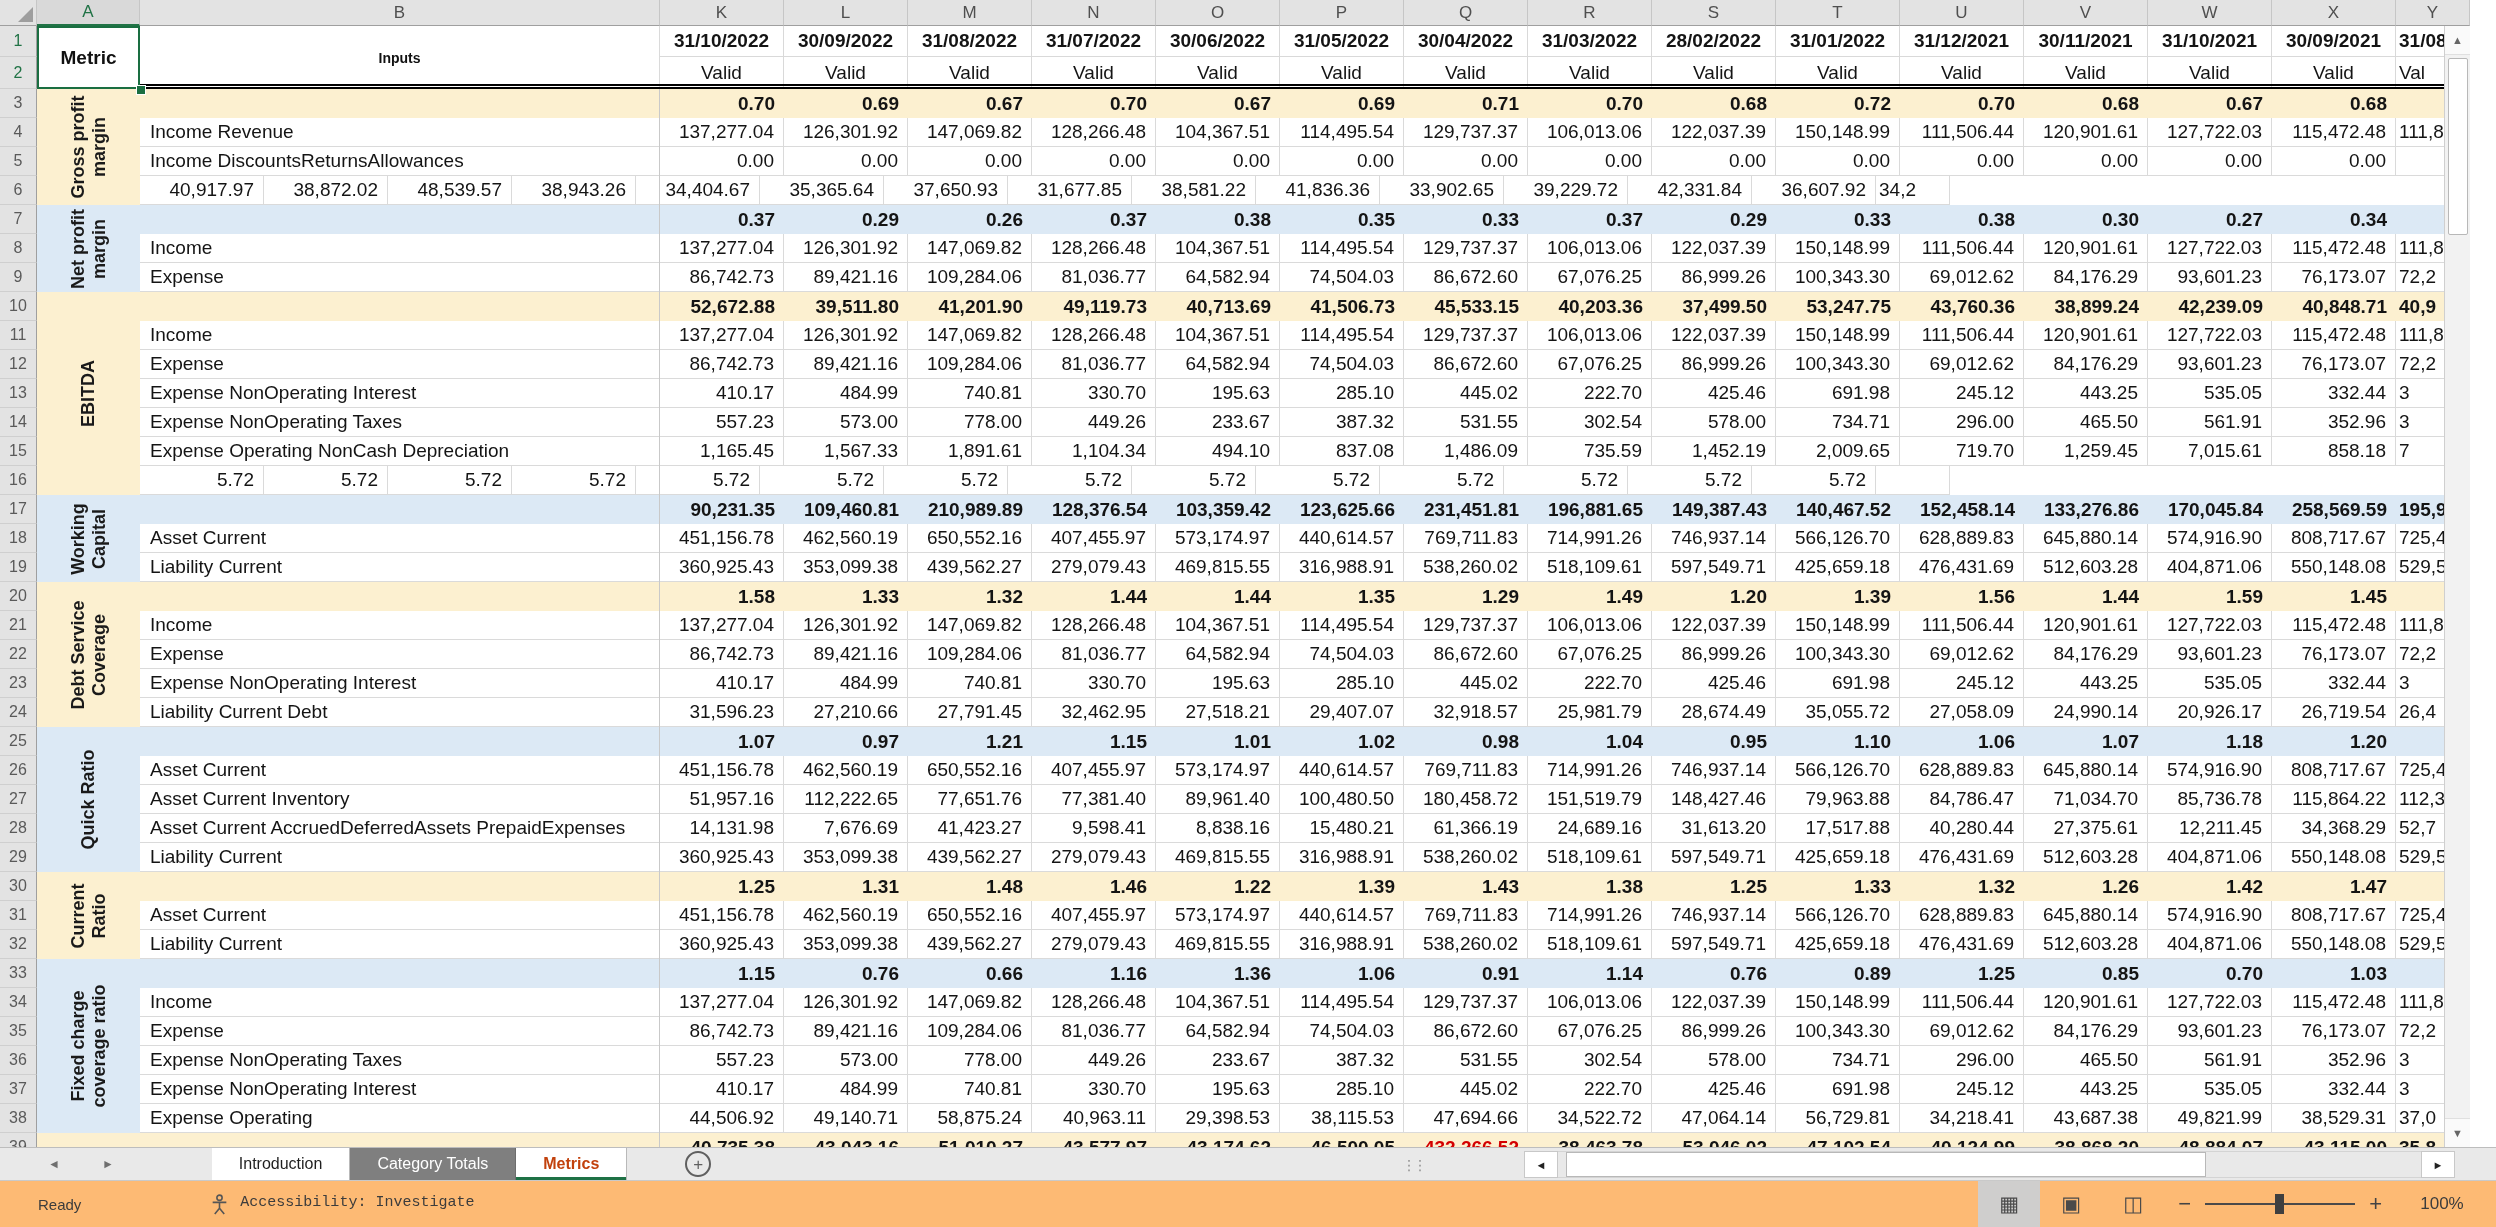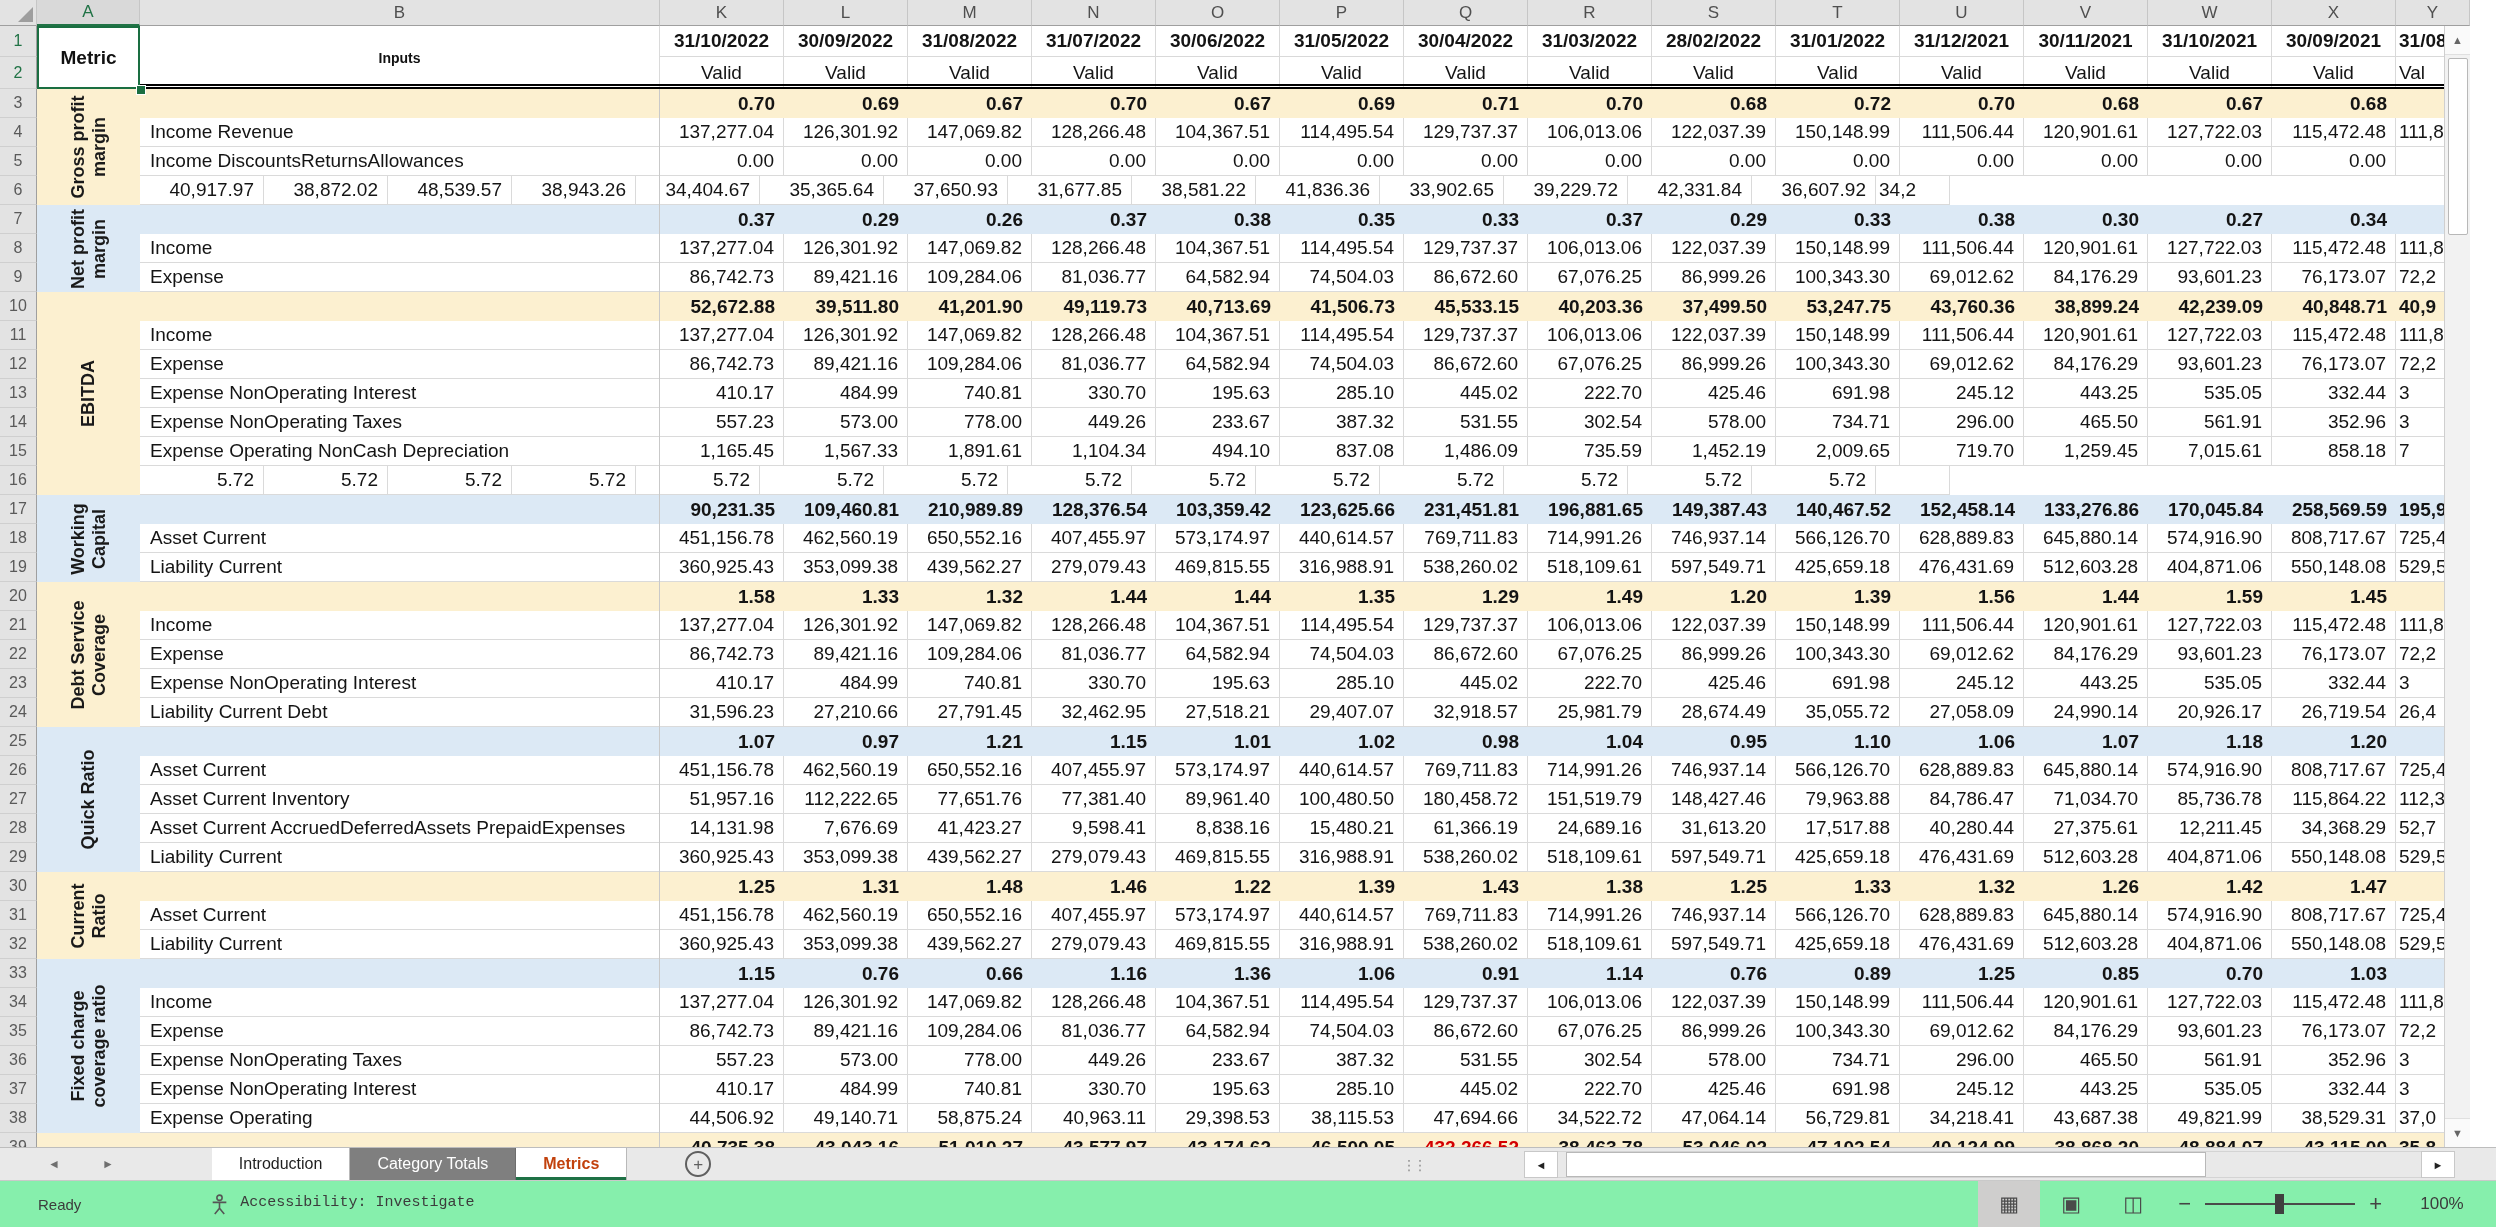--- a/index.html
+++ b/index.html
@@ -66,21 +66,21 @@
   .addsheet{width:22px;height:22px;border:2px solid #5f5f5f;border-radius:50%;color:#5f5f5f;font-size:17px;line-height:1;
             display:flex;align-items:center;justify-content:center;align-self:center;margin-left:58px;flex:none;}
   .hscroll{position:absolute;right:41px;top:0;height:33px;left:1402px;display:flex;align-items:center;}
   .grip{color:#909090;font-size:14px;letter-spacing:-3px;margin-right:100px;}
   .hbtn{width:34px;height:27px;background:#fff;border:1px solid #c8c8c8;display:flex;align-items:center;justify-content:center;
         color:#222;font-size:11px;box-sizing:border-box;flex:none;}
   .htrack{flex:1;height:27px;background:#e9e9e9;position:relative;border-top:1px solid #d4d4d4;border-bottom:1px solid #d4d4d4;box-sizing:border-box;}
   .hthumb{position:absolute;left:8px;top:0;height:25px;width:640px;background:#fff;border:1px solid #b8b8b8;box-sizing:border-box;}
 
   
-  .statusbar{position:absolute;top:1180px;left:0;width:2496px;height:47px;background:#86efac;border-top:1px solid #c9c9c9;
+  .statusbar{position:absolute;top:1180px;left:0;width:2496px;height:47px;background:#fdba74;border-top:1px solid #c9c9c9;
              display:flex;align-items:center;color:#3c3c3c;font-size:15px;box-sizing:border-box;}
   .sb-ready{margin-left:38px;}
   .sb-acc{margin-left:128px;display:flex;align-items:flex-start;gap:10px;font-family:Liberation Mono, monospace;}
   .sb-right{margin-left:auto;display:flex;align-items:center;}
   .vicon{width:62px;height:46px;display:flex;align-items:center;justify-content:center;font-size:21px;color:#4a4a4a;}
   .vicon.active{background:#cfcecd;}
   .zbtn{font-size:22px;padding:0 14px;color:#444;}
   .zslider{width:150px;height:20px;position:relative;}
   .zslider::before{content:'';position:absolute;left:0;right:0;top:9px;height:2px;background:#4a4a4a;}
   .zthumb{position:absolute;left:70px;top:0;width:9px;height:20px;background:#3f3f3f;}

